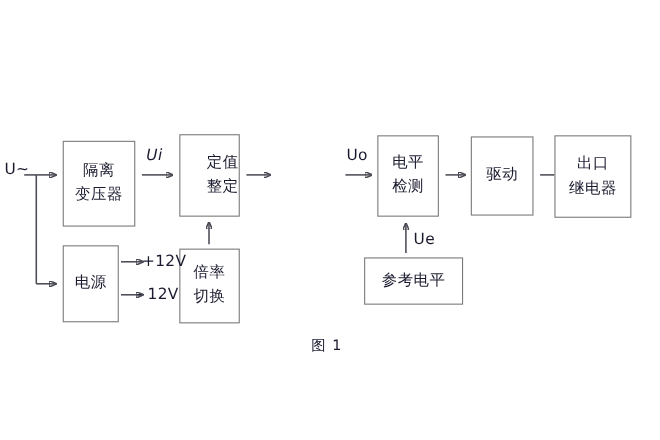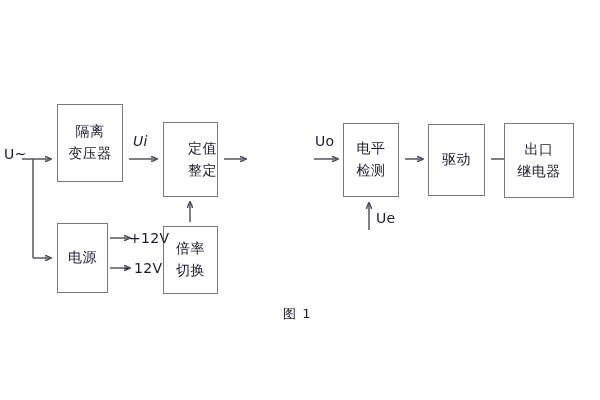--- a/index.html
+++ b/index.html
@@ -94,21 +94,21 @@
     <line x1="491" y1="159" x2="513" y2="159" marker-end="url(#arrowhead)"></line>
 
     <line x1="190" y1="222" x2="190" y2="202" marker-end="url(#arrowhead)"></line>
 
     <line x1="369" y1="230" x2="369" y2="203" marker-end="url(#arrowhead)"></line>
 
     <line x1="110" y1="238" x2="130" y2="238" marker-end="url(#arrowhead)"></line>
     <line x1="110" y1="268" x2="130" y2="268" marker-end="url(#arrowhead)"></line>
   </svg>
 
-  <div class="block" id="b0" style="left: 57px; top: 104px; width: 66px; height: 78px; text-align: center;">
+  <div class="block" id="b0" style="left: 57px; top: 128px; width: 66px; height: 78px; text-align: center;">
     <span class="ln">隔离</span>
     <span class="ln">变压器</span>
   </div>
 
   <div class="block" id="b1" style="left: 163px; top: 122px; width: 55px; height: 75px; align-items: flex-end;">
     <span class="ln">定值</span>
     <span class="ln">整定</span>
   </div>
 
 
@@ -128,20 +128,23 @@
 
   <div class="block" id="b6" style="left: 57px; top: 223px; width: 51px; height: 70px; text-align: center;">
     <span class="ln">电源</span>
   </div>
 
   <div class="block" id="b7" style="left: 163px; top: 226px; width: 55px; height: 68px;">
     <span class="ln">倍率</span>
     <span class="ln">切换</span>
   </div>
 
+  <div class="block" id="b8" style="left: 331px; top: 234px; width: 90px; height: 43px;">
+    <span class="ln">参考电平</span>
+  </div>
 
   <div class="label big" style="left:4px; top:146px;">U~</div>
 
   <div class="label big" style="left:133px; top:133px;font-style:italic;">Ui</div>
 
   <div class="label big" style="left:315px; top:133px;">Uo</div>
 
   <div class="label big" style="left:376px; top:210px;">Ue</div>
 
   <div class="label big" style="left:129px; top:230px;">+12V</div>

